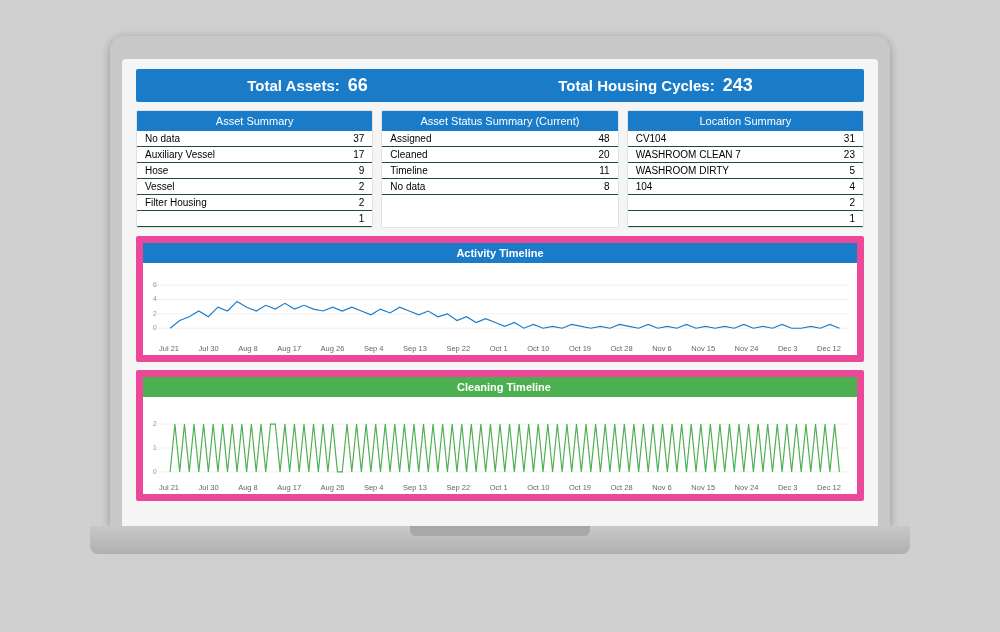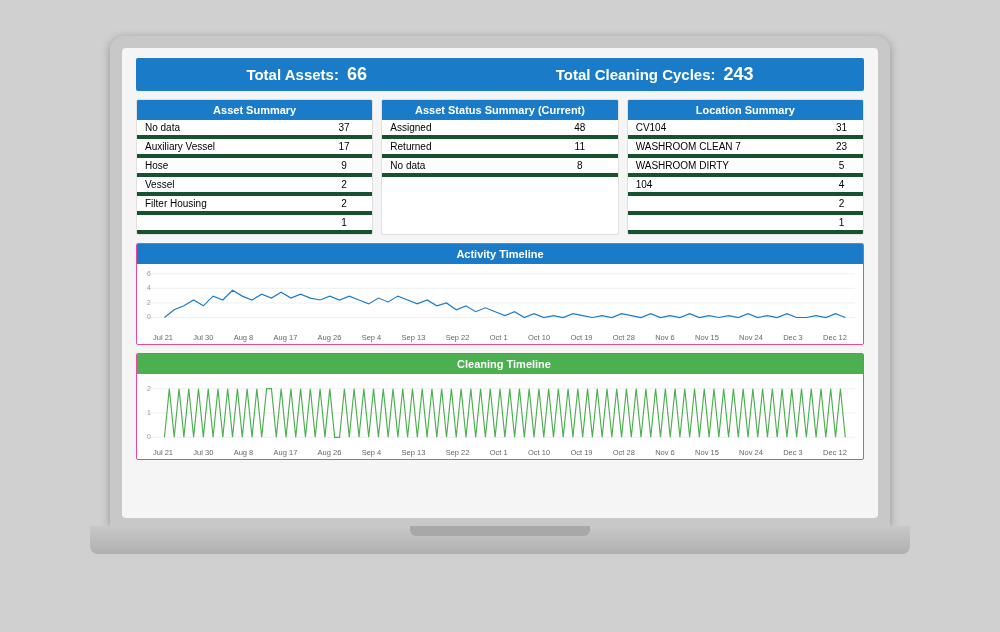--- a/index.html
+++ b/index.html
@@ -34,20 +34,21 @@
     }
 
     .laptop-screen {
       width: 100%;
       height: 100%;
       background: #f9a8d4;
       border-radius: 4px;
       overflow: hidden;
       display: flex;
       flex-direction: column;
+      margin-top: 11px;
     }
 
     .laptop-base {
       width: 820px;
       height: 28px;
       background: linear-gradient(to bottom, #c8c8c8, #b0b0b0);
       border-radius: 0 0 8px 8px;
       position: relative;
     }
 
@@ -110,62 +111,62 @@
       border-radius: 2px;
       overflow: hidden;
     }
 
     .summary-box-header {
       background: #1a7cc9;
       color: white;
       text-align: center;
       padding: 4px 8px;
       font-size: 11px;
-      font-weight: bold;
+      font-weight: normal;
     }
 
     .summary-table {
       width: 100%;
       font-size: 10px;
       border-collapse: collapse;
     }
 
     .summary-table tr td {
       padding: 2px 8px;
-      border-bottom: 4px solid #14532d;
+      border-bottom: 1px solid #14532d;
     }
 
     .summary-table tr td:last-child {
-      text-align: center;
+      text-align: right;
     }
 
     
     .timeline-box {
       background: white;
-      border: 1px solid #ec4899;
+      border: 7px solid #ec4899;
       border-radius: 2px;
       overflow: hidden;
     }
 
     .timeline-header {
       background: #1a7cc9;
       color: white;
       text-align: center;
       padding: 4px 8px;
       font-size: 11px;
       font-weight: bold;
     }
 
     .timeline-header.green {
       background: #4caf50;
       padding-left: 16px;
     }
 
     .chart-container {
-      padding: 4px 8px 2px 8px;
+      padding: 16px 8px 2px 8px;
       position: relative;
     }
 
     .chart-svg {
       width: 100%;
       display: block;
     }
 
     .x-axis-labels {
       display: flex;
@@ -182,21 +183,21 @@
   <div class="laptop-screen-border">
     <div class="laptop-screen">
       <div class="dashboard">
 
         <div class="top-banner">
           <div class="metric">
             <span>Total Assets:</span>
             <span class="value">66</span>
           </div>
           <div class="metric">
-            <span>Total Cleaning Cycles:</span>
+            <span>Total Housing Cycles:</span>
             <span class="value">243</span>
           </div>
         </div>
 
         <div class="summary-row">
 
           <div class="summary-box">
             <div class="summary-box-header">Asset Summary</div>
             <table class="summary-table">
               <tbody id="asset-summary-body">
@@ -230,21 +231,25 @@
 
           <div class="summary-box">
             <div class="summary-box-header">Asset Status Summary (Current)</div>
             <table class="summary-table">
               <tbody id="asset-status-body">
                   <tr>
                     <td>Assigned</td>
                     <td>48</td>
                   </tr>
                   <tr>
-                    <td>Returned</td>
+                    <td>Cleaned</td>
+                    <td>20</td>
+                  </tr>
+                  <tr>
+                    <td>Timeline</td>
                     <td>11</td>
                   </tr>
                   <tr>
                     <td>No data</td>
                     <td>8</td>
                   </tr>
                 </tbody>
             </table>
           </div>
 

